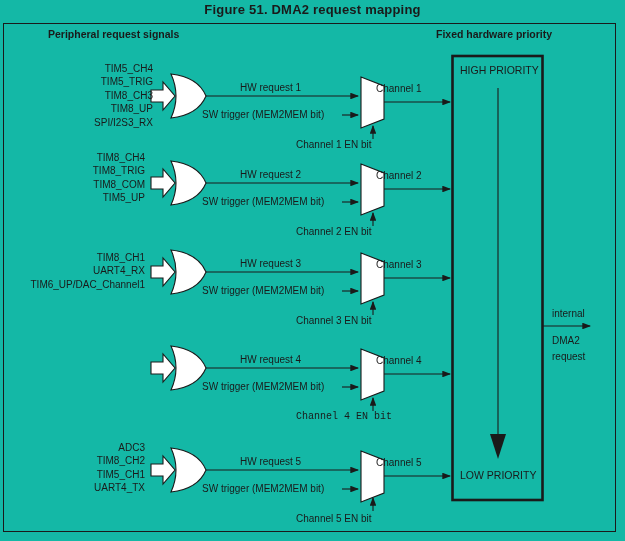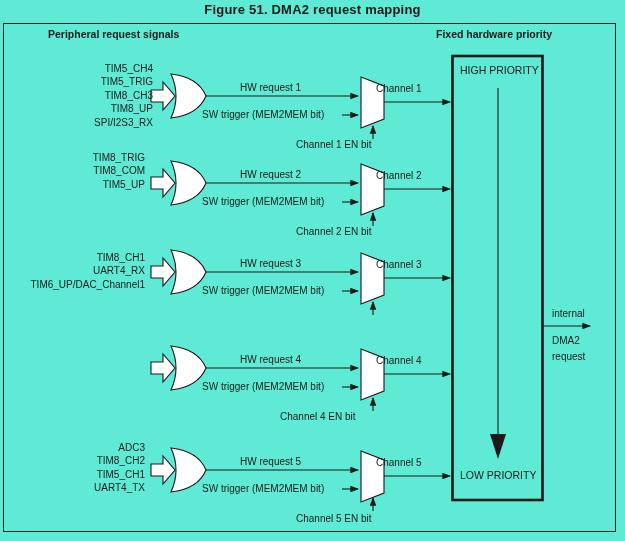--- a/index.html
+++ b/index.html
@@ -1,18 +1,18 @@
 <!DOCTYPE html>
 <html><head>
 <meta charset="utf-8">
 <style>
   html,body { margin:0; padding:0; background:#ffffff; }
   .page {
     position:relative; width:625px; height:541px;
-    background:#5eead4; color:#1a1a1a;
+    background:#14b8a6; color:#1a1a1a;
     font-family:"Liberation Sans","DejaVu Sans",sans-serif;
     overflow:hidden;
   }
   .abs { position:absolute; }
   .title {
     left:0; top:2px; width:625px; text-align:center;
     font-size:13px; font-weight:bold; letter-spacing:0.2px;
   }
   .frame {
     left:3px; top:23px; width:611px; height:507px;
@@ -110,42 +110,44 @@
     <div>TIM8_CH3</div>
     <div>TIM8_UP</div>
     <div>SPI/I2S3_RX</div>
   </div>
   <div class="abs lbl ctr" style="left:232px; top:82px; width:110px;">HW request 1</div>
   <div class="abs lbl" style="left:202px; top:109px;">SW trigger (MEM2MEM bit)</div>
   <div class="abs lbl ctr" style="left:368px; top:83px; width:90px;">Channel 1</div>
   <div class="abs lbl ctr" style="left:288px; top:139px; width:138px;">Channel 1 EN bit</div>
 
   <div class="abs sigblock" style="left:5px; top:151px;">
+    <div>TIM8_CH4</div>
     <div>TIM8_TRIG</div>
     <div>TIM8_COM</div>
     <div>TIM5_UP</div>
   </div>
   <div class="abs lbl ctr" style="left:232px; top:169px; width:110px;">HW request 2</div>
   <div class="abs lbl" style="left:202px; top:196px;">SW trigger (MEM2MEM bit)</div>
   <div class="abs lbl ctr" style="left:368px; top:170px; width:90px;">Channel 2</div>
   <div class="abs lbl ctr" style="left:288px; top:226px; width:138px;">Channel 2 EN bit</div>
 
   <div class="abs sigblock" style="left:5px; top:251px;">
     <div>TIM8_CH1</div>
     <div>UART4_RX</div>
     <div>TIM6_UP/DAC_Channel1</div>
   </div>
   <div class="abs lbl ctr" style="left:232px; top:258px; width:110px;">HW request 3</div>
   <div class="abs lbl" style="left:202px; top:285px;">SW trigger (MEM2MEM bit)</div>
   <div class="abs lbl ctr" style="left:368px; top:259px; width:90px;">Channel 3</div>
+  <div class="abs lbl ctr" style="left:288px; top:315px; width:138px;">Channel 3 EN bit</div>
 
   <div class="abs lbl ctr" style="left:232px; top:354px; width:110px;">HW request 4</div>
   <div class="abs lbl" style="left:202px; top:381px;">SW trigger (MEM2MEM bit)</div>
   <div class="abs lbl ctr" style="left:368px; top:355px; width:90px;">Channel 4</div>
-  <div class="abs lbl ctr" style="left:272px; top:411px; width:138px;">Channel 4 EN bit</div>
+  <div class="abs lbl ctr" style="left:288px; top:411px; width:138px;font-family:Liberation Mono, monospace;">Channel 4 EN bit</div>
 
   <div class="abs sigblock" style="left:5px; top:441px;">
     <div>ADC3</div>
     <div>TIM8_CH2</div>
     <div>TIM5_CH1</div>
     <div>UART4_TX</div>
   </div>
   <div class="abs lbl ctr" style="left:232px; top:456px; width:110px;">HW request 5</div>
   <div class="abs lbl" style="left:202px; top:483px;">SW trigger (MEM2MEM bit)</div>
   <div class="abs lbl ctr" style="left:368px; top:457px; width:90px;">Channel 5</div>

